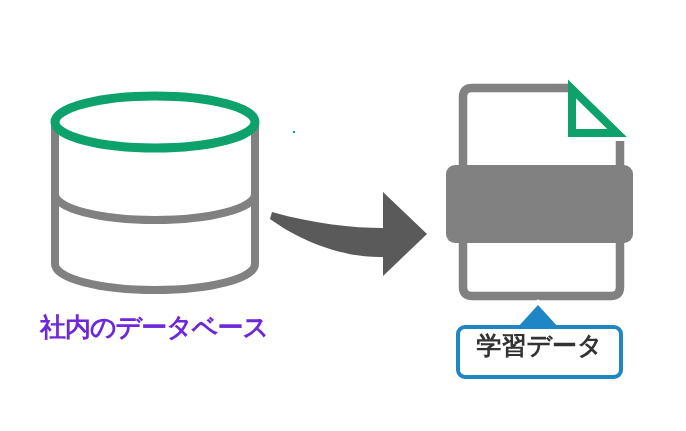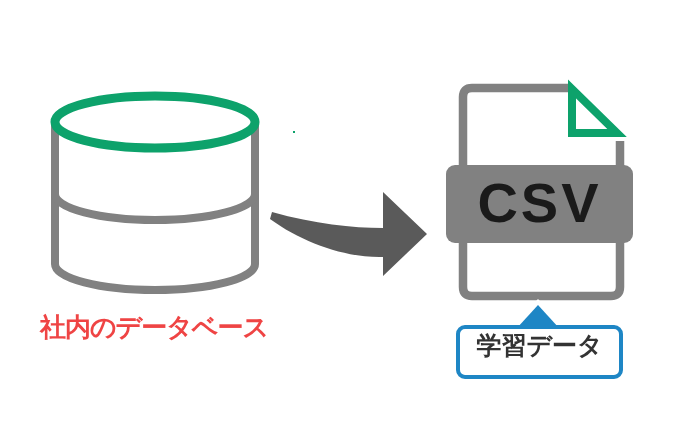--- a/index.html
+++ b/index.html
@@ -6,21 +6,21 @@
   body{
     width:686px;height:431px;
     background:#ffffff;
     font-family:"Liberation Sans","DejaVu Sans",sans-serif;
     position:relative;overflow:hidden;
   }
   .canvas{position:absolute;left:0;top:0;width:686px;height:431px;}
   svg.layer{position:absolute;left:0;top:0;width:686px;height:431px;}
   .db-label{
     position:absolute;left:40px;top:310px;width:230px;
-    font-size:26px;font-weight:700;color:#ef4444;
+    font-size:26px;font-weight:700;color:#6d28d9;
     letter-spacing:-1px;white-space:nowrap;
   }
   .csv-label{
     position:absolute;left:446px;top:165px;width:187px;height:78px;
     line-height:76px;text-align:center;
     font-size:56px;font-weight:700;color:#1a1a1a;letter-spacing:3px;
   }
   .callout-box{
     position:absolute;left:456px;top:325px;width:167px;height:54px;
     box-sizing:border-box;border:4.5px solid #1e86c5;border-radius:9px;
@@ -55,19 +55,18 @@
     </g>
 
     <g>
       <polygon points="538,299 511,328 565,328" fill="#ffffff"></polygon>
       <polygon points="538,305 517,328 559,328" fill="#1e86c5"></polygon>
     </g>
   </svg>
 
   <div class="db-label">社内のデータベース</div>
 
-  <div class="csv-label">CSV</div>
 
   <div class="callout-box">
     <span class="callout-text">学習データ</span>
   </div>
 
 </div>
 
 </body></html>

